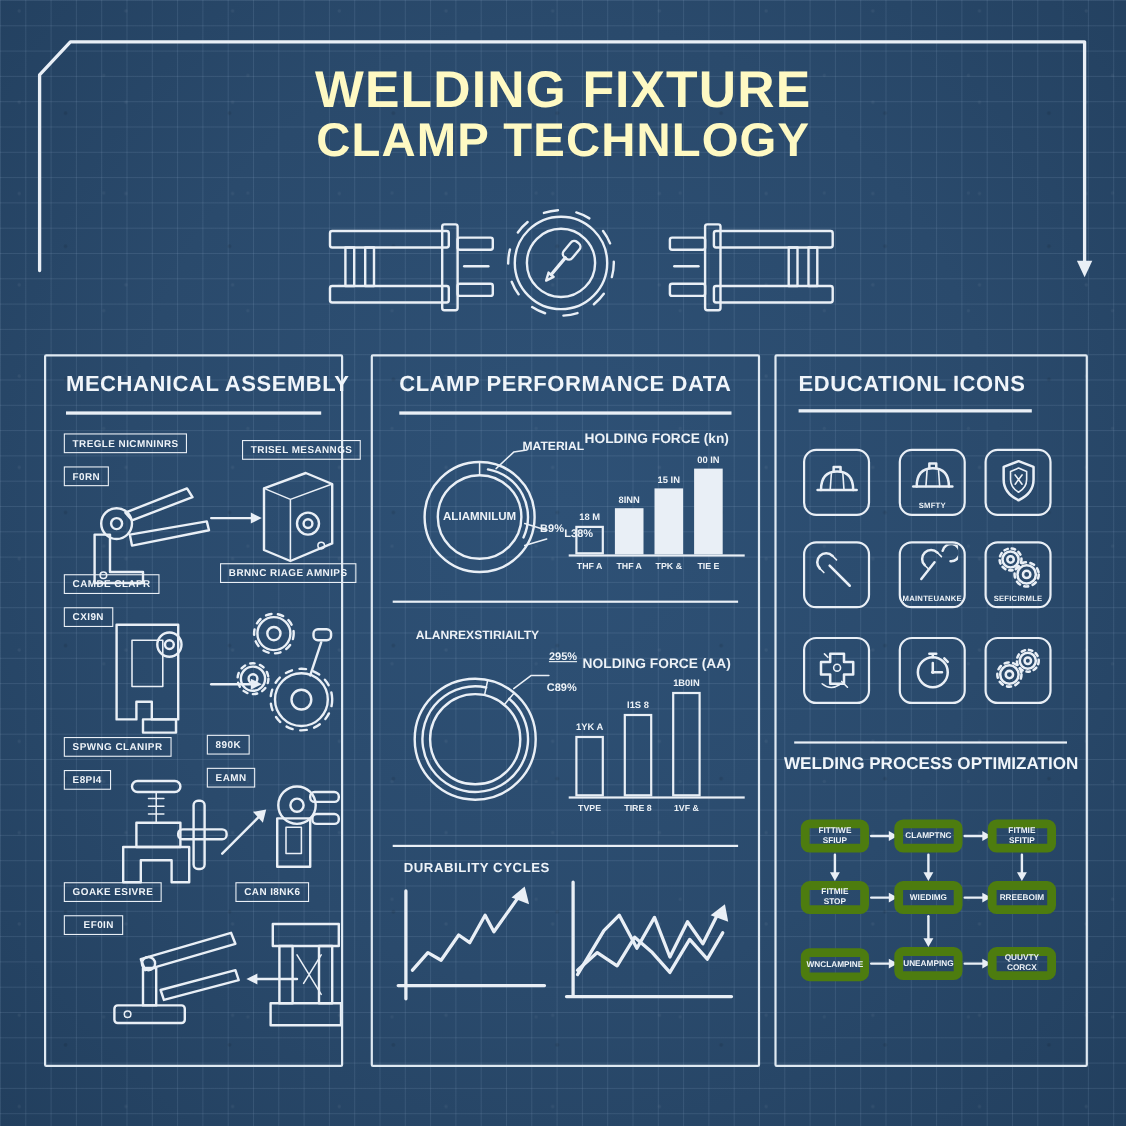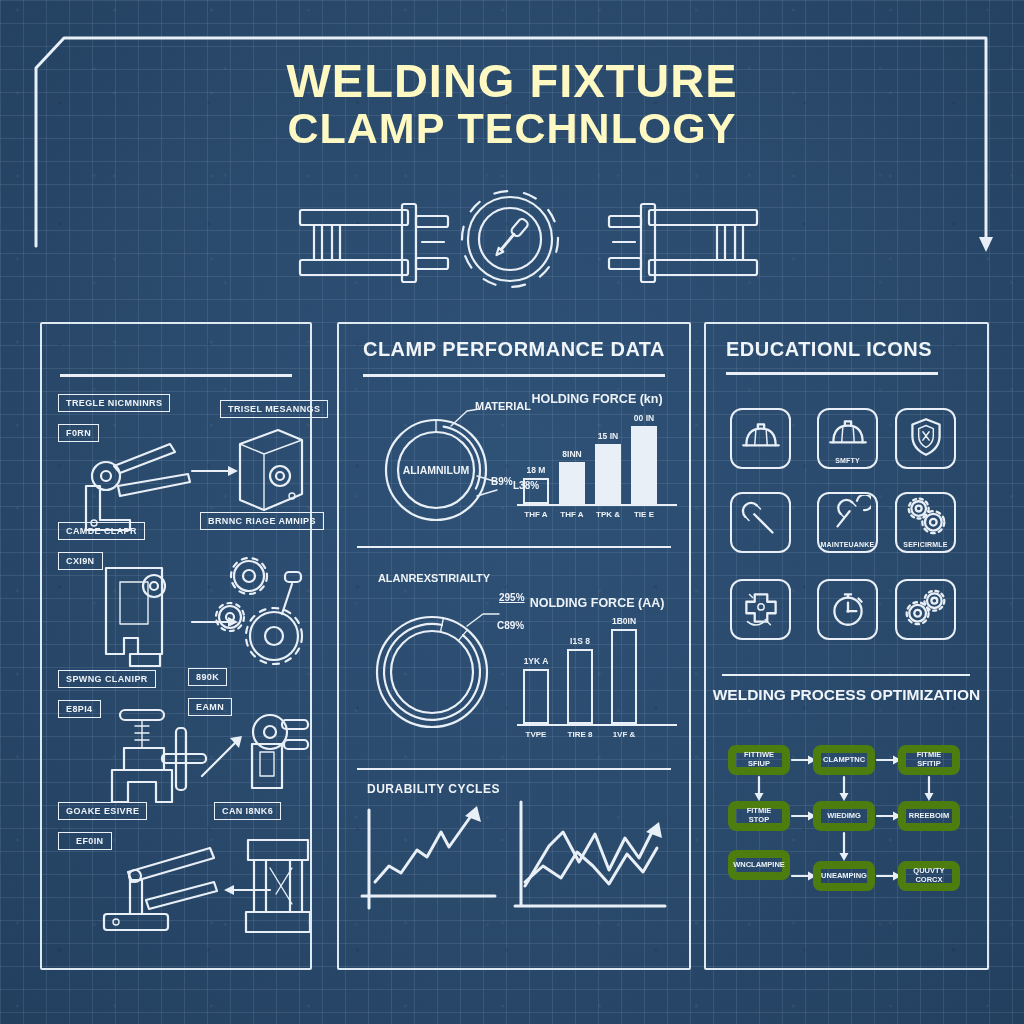--- a/index.html
+++ b/index.html
@@ -102,20 +102,21 @@
     <rect x="24" y="29" width="8" height="35"></rect>
     <rect x="42" y="29" width="8" height="35"></rect>
     <rect x="112" y="8" width="14" height="78" rx="2"></rect>
     <rect x="126" y="20" width="32" height="11" rx="2"></rect>
     <rect x="126" y="62" width="32" height="11" rx="2"></rect>
     <path d="M132 46 H154"></path>
   </g>
 </svg>
 
 <div class="panel" style="left:40px;width:268px;">
+  <div class="phead" style="left:18px;top:14px;">MECHANICAL ASSEMBLY</div>
   <div class="uline" style="left:18px;top:50px;width:232px;"></div>
 
   <svg class="abs art" style="left:0;top:0" width="268" height="644" viewBox="0 0 268 644">
 
     <circle cx="64" cy="152" r="14"></circle>
       <circle cx="64" cy="152" r="5"></circle>
     <path d="M72 142 L128 120 L133 128 L78 149 Z"></path>
     <path d="M76 162 L146 150 L148 158 L78 172 Z"></path>
     <path d="M44 162 V206 H88 V196 H58 V162 Z"></path>
     <circle cx="52" cy="199" r="3" class="thin"></circle>
@@ -399,17 +400,17 @@
         <polygon class="fill" points="223,77 218.5,69 227.5,69"></polygon>
       <path d="M138 109 V130"></path>
         <polygon class="fill" points="138,137 133.5,129 142.5,129"></polygon>
     </svg>
     <div class="fbox" style="left:22px;top:21px;">FITTIWE SFIUP</div>
     <div class="fbox" style="left:107px;top:21px;">CLAMPTNC</div>
     <div class="fbox" style="left:192px;top:21px;">FITMIE SFITIP</div>
     <div class="fbox" style="left:22px;top:77px;">FITMIE STOP</div>
     <div class="fbox" style="left:107px;top:77px;">WIEDIMG</div>
     <div class="fbox" style="left:192px;top:77px;">RREEBOIM</div>
-    <div class="fbox" style="left:22px;top:126px;">WNCLAMPINE</div>
+    <div class="fbox" style="left:22px;top:138px;">WNCLAMPINE</div>
     <div class="fbox" style="left:107px;top:137px;">UNEAMPING</div>
     <div class="fbox" style="left:192px;top:137px;">QUUVTY CORCX</div>
   </div>
 </div>
 
 </body></html>

